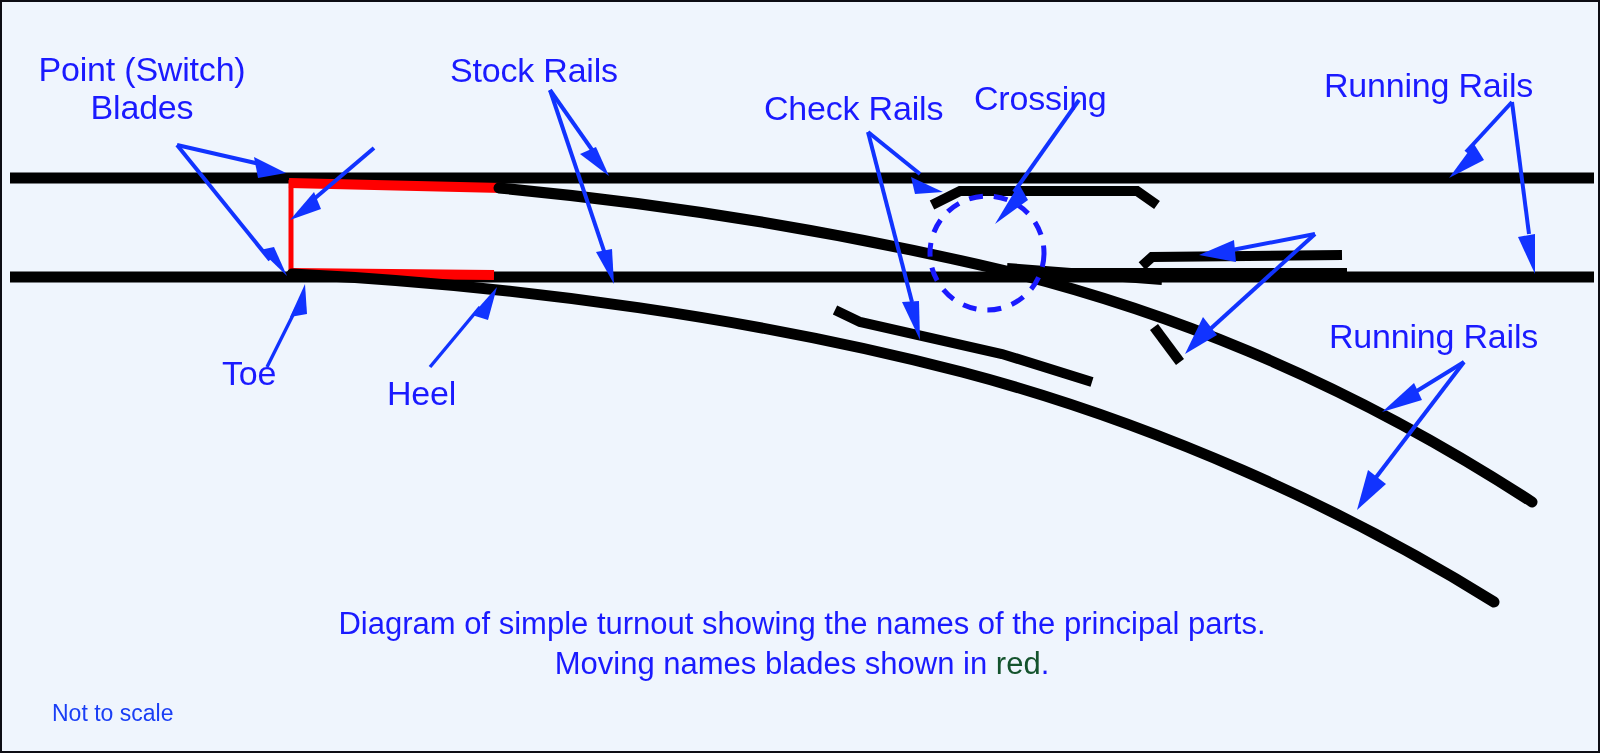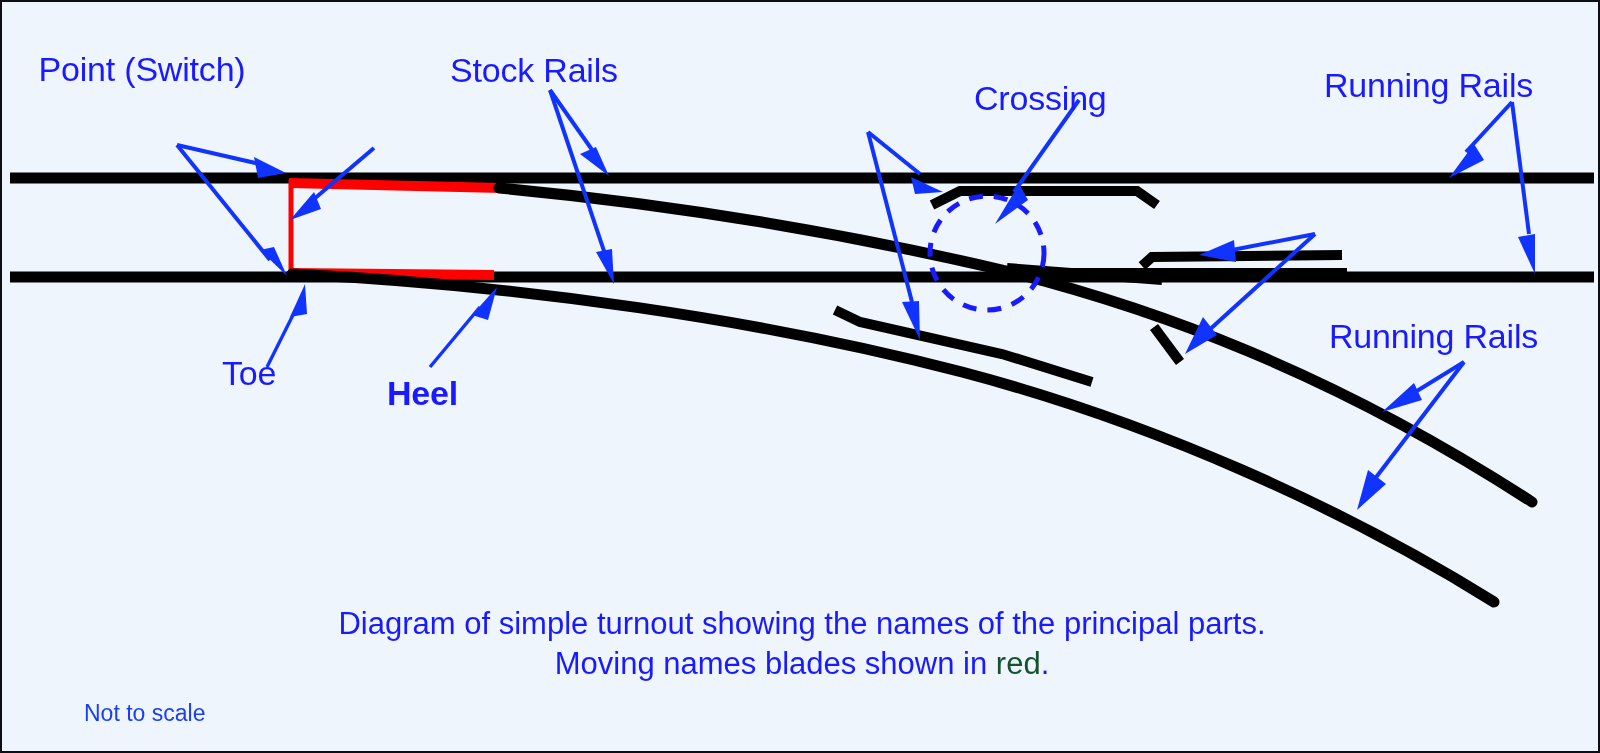--- a/index.html
+++ b/index.html
@@ -84,21 +84,20 @@
     text-align: center;
     white-space: nowrap;
   }
   .caption .red { color: #14532d; }
   .note {
     position: absolute;
     color: #1a3ef5;
     font-family: "Liberation Sans", sans-serif;
     font-size: 23px;
     white-space: nowrap;
-    margin-left: 32px;
   }
 </style>
 </head>
 <body>
 
 <div id="canvas-wrap">
 
   <svg id="diagram" viewBox="0 0 1600 753">
 
     <line class="rail rail-main" x1="8" y1="176" x2="1592" y2="176"></line>
@@ -205,36 +204,38 @@
 
     <g>
       <line class="leader-thin" x1="428" y1="365" x2="478" y2="305"></line>
       <polygon class="arrowfill" points="495,285 470,313 486,318"></polygon>
     </g>
 
   </svg>
 
   <div class="lbl center" style="left:20px; top:48px; width:240px;">
     <div>Point (Switch)</div>
+    <div>Blades</div>
   </div>
 
 
   <div class="lbl" style="left:448px; top:49px;">Stock Rails</div>
 
+  <div class="lbl" style="left:762px; top:87px;">Check Rails</div>
 
   <div class="lbl" style="left:972px; top:54px;margin-top:23px;">Crossing</div>
 
   <div class="lbl" style="left:1322px; top:64px;">Running Rails</div>
 
 
   <div class="lbl" style="left:1327px; top:315px;">Running Rails</div>
 
   <div class="lbl" style="left:220px; top:352px;">Toe</div>
 
-  <div class="lbl" style="left:385px; top:372px;font-weight:bold;">Heel</div>
+  <div class="lbl" style="left:385px; top:372px;">Heel</div>
 
   <div class="caption" style="left:0; top:602px; width:1600px;">
     <div>Diagram of simple turnout showing the names of the principal parts.</div>
     <div><span>Moving names blades shown in </span><span class="red">red</span><span>.</span></div>
   </div>
 
   <div class="note" style="left:50px; top:698px;">Not to scale</div>
 
 </div>
 

